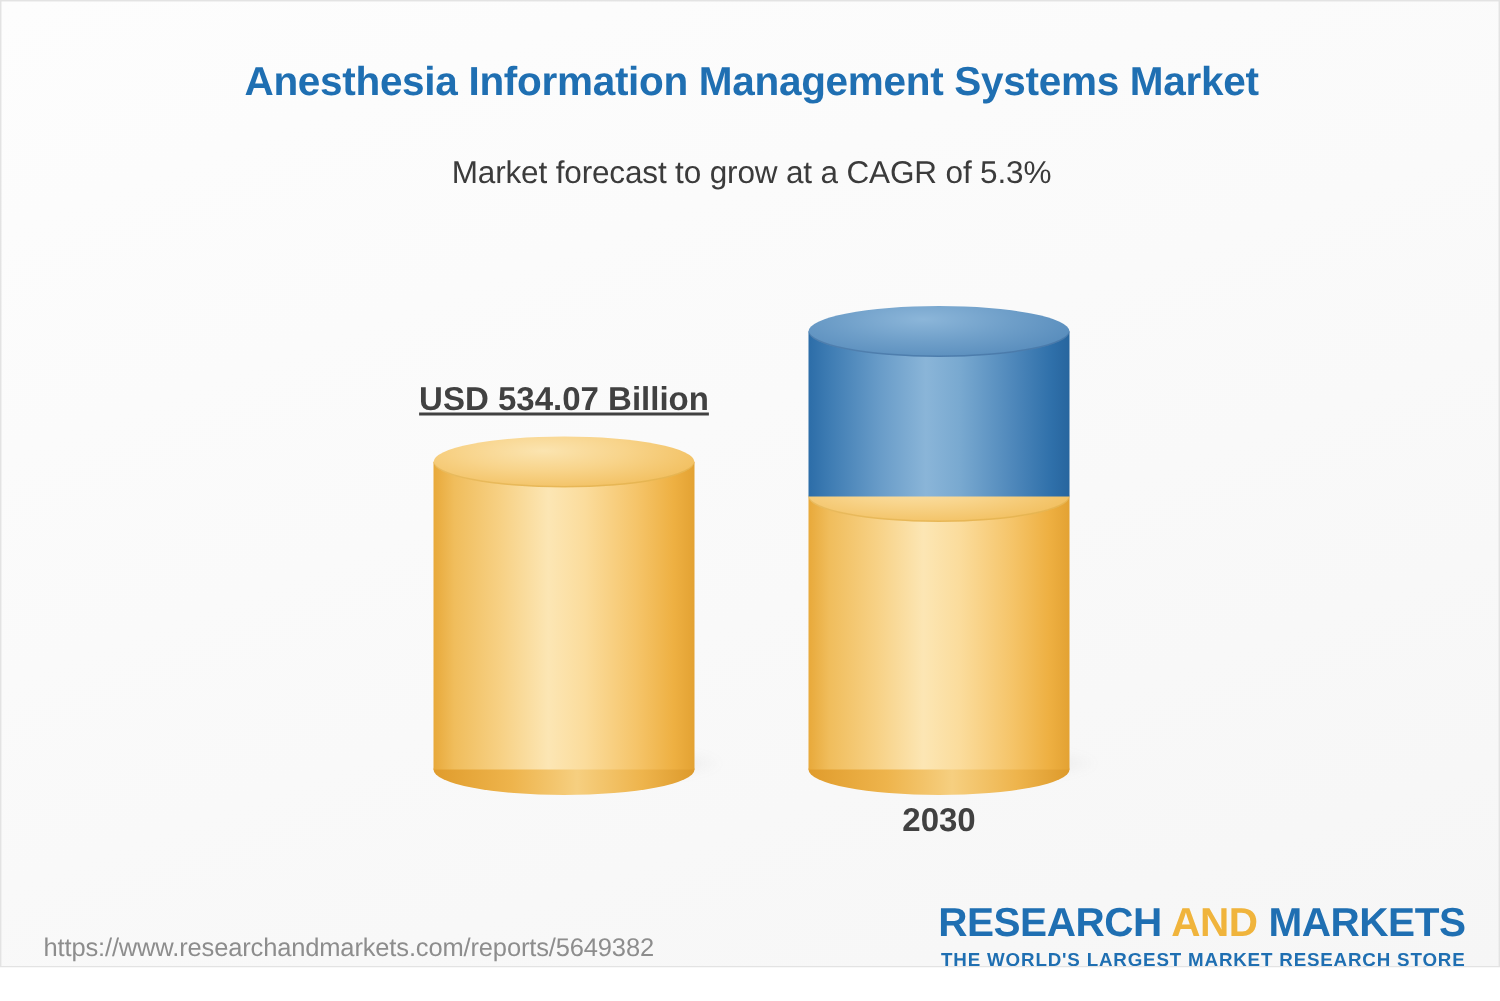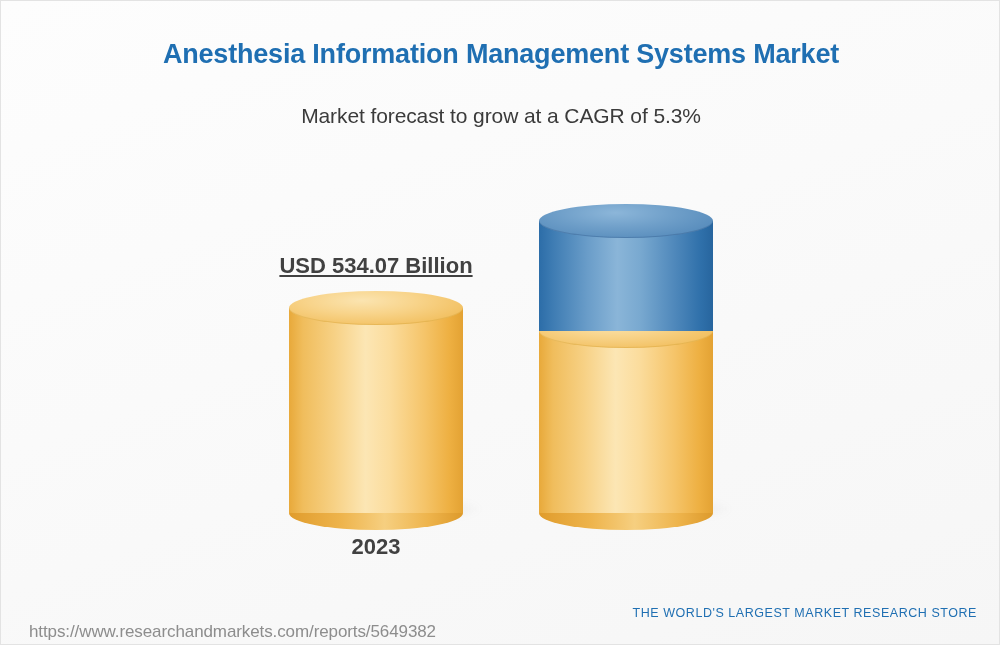--- a/index.html
+++ b/index.html
@@ -192,21 +192,21 @@
     color: #1f6fb2;
     letter-spacing: -0.3px;
     line-height: 1.0;
   }
   #brand-wordmark .brand-and {
     color: #f0b43c;
   }
   #brand-tagline {
     margin-top: 4px;
     font-size: 12.5px;
-    font-weight: normal;
+    font-weight: bold;
     color: #1f6fb2;
     letter-spacing: 0.55px;
   }
 </style>
 </head>
 <body>
 
 <div id="canvas">
 
   <div id="chart-title">Anesthesia Information Management Systems Market</div>
@@ -222,43 +222,46 @@
       <div class="cylinder" style="left:0; top:290px; width:174px; height:222px;">
         <div class="cyl-shadow"></div>
 
         <div class="cyl-bottom gold-bottom" style="top:205px;"></div>
 
         <div class="seg-body gold-body" style="top:17px; height:205px;"></div>
 
         <div class="seg-cap gold-cap" style="top:0;"></div>
       </div>
 
-      <div class="category-label" style="left:-83px; top:533px;">2023</div>
     </div>
 
     <div class="bar-group" style="left:538px; top:0; width:174px; height:600px;">
 
 
       <div class="cylinder" style="left:0; top:203px; width:174px; height:309px;">
         <div class="cyl-shadow"></div>
 
         <div class="cyl-bottom gold-bottom" style="top:292px;"></div>
 
         <div class="seg-body gold-body" style="top:127px; height:182px;"></div>
 
         <div class="seg-cap gold-cap" style="top:110px;"></div>
 
         <div class="seg-body blue-body" style="top:17px; height:110px;"></div>
 
         <div class="seg-cap blue-cap" style="top:0;"></div>
       </div>
 
+      <div class="category-label" style="left:-83px; top:533px;">2030</div>
     </div>
 
   </div>
 
   <div id="footer-url">https://www.researchandmarkets.com/reports/5649382</div>
 
   <div id="brand-logo">
+    <div id="brand-wordmark">
+      <span>RESEARCH </span><span class="brand-and">AND</span><span> MARKETS</span>
+    </div>
     <div id="brand-tagline">THE WORLD'S LARGEST MARKET RESEARCH STORE</div>
   </div>
 
 </div>
 
 </body></html>

